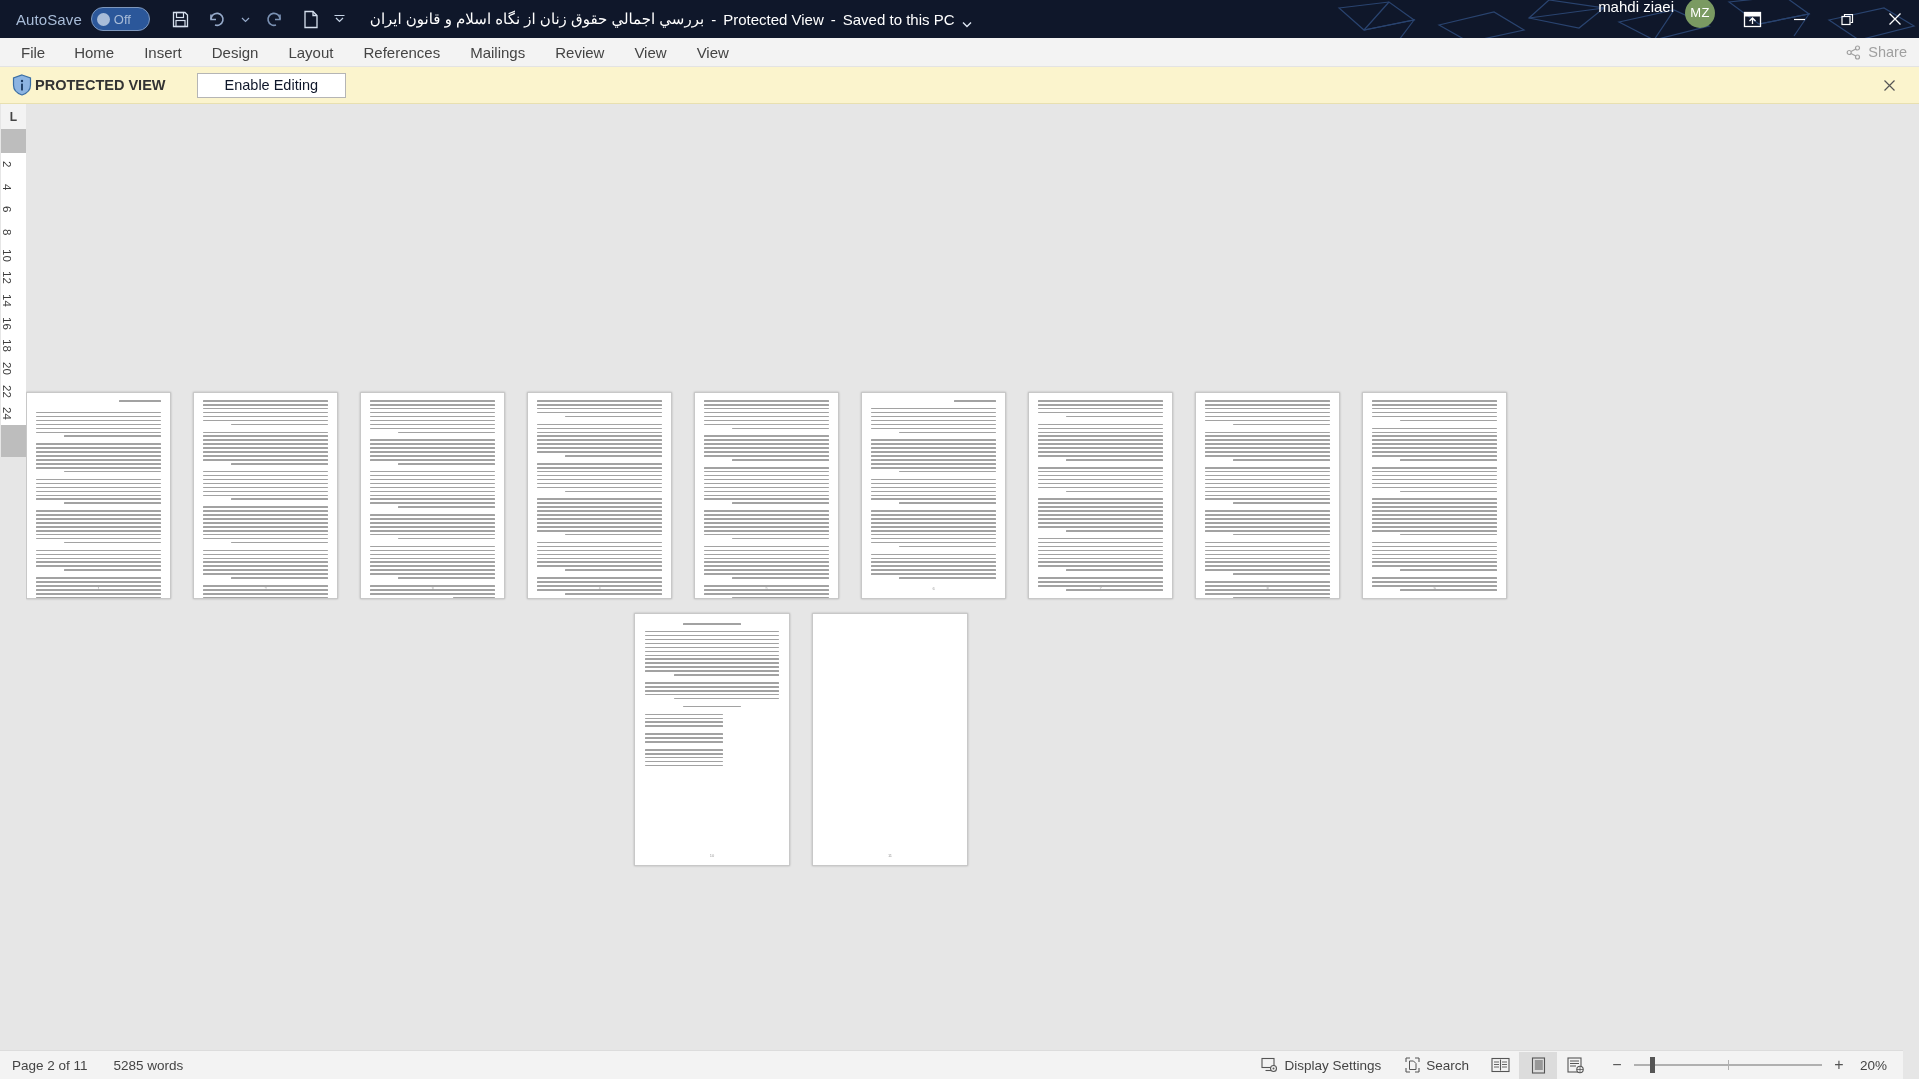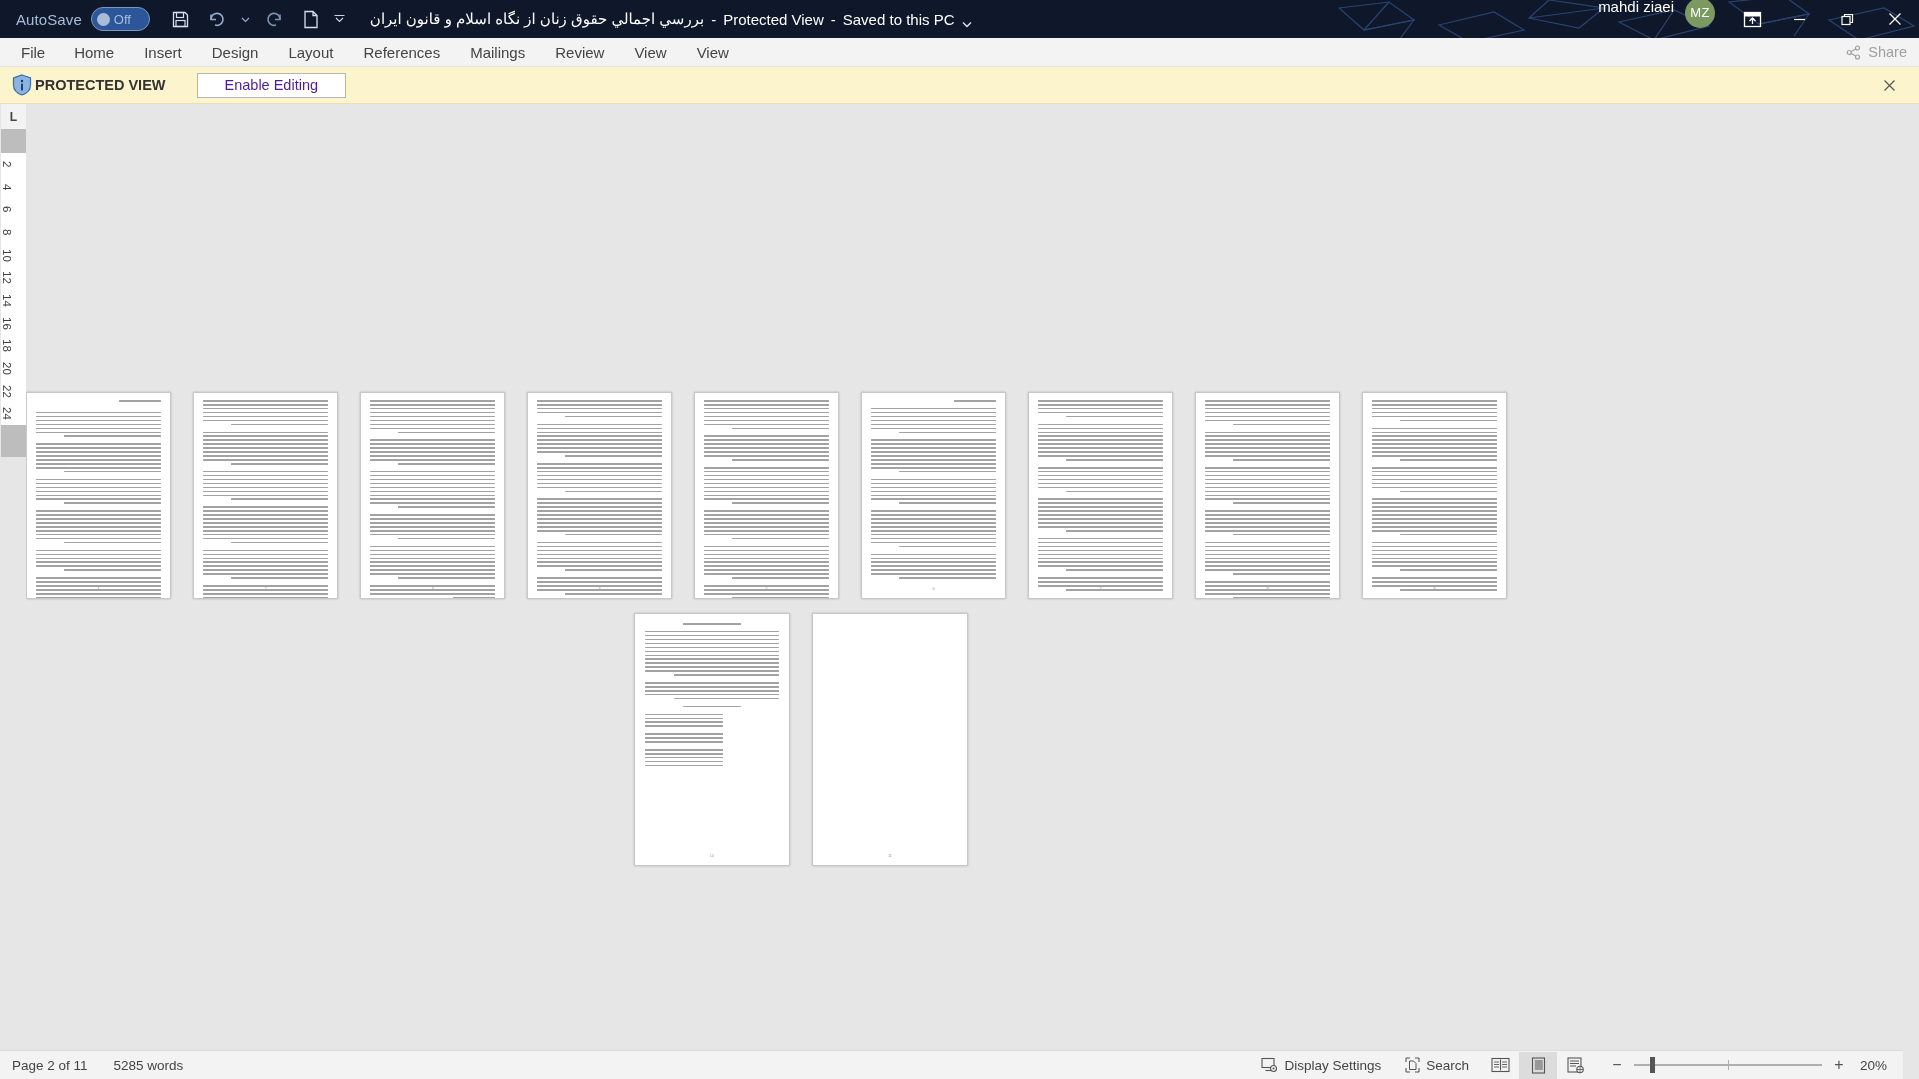--- a/index.html
+++ b/index.html
@@ -118,21 +118,21 @@
     padding: 0 10px 0 9px;
     position: relative;
   }
   .pv-icon { width: 26px; display: flex; justify-content: center; align-items: center; }
   .pv-strong { font-size: 14.5px; font-weight: bold; color: #333; margin-right: 9px; }
   .pv-msg { font-size: 14.5px; color: #3d3d3d; }
   .pv-enable {
     margin-left: 22px;
     background: #ffffff; border: 1px solid #b5b5b5;
     height: 25px; padding: 0 27px;
-    font-size: 14.5px; color: #4c1d95;
+    font-size: 14.5px; color: #0f172a;
     display: flex; align-items: center;
     font-family: "Liberation Sans", sans-serif;
   }
   .pv-close {
     margin-left: auto; color: #555; font-size: 17px;
     width: 26px; text-align: center;
   }
 
   
   .work { position: relative; height: calc(1079px - 43px - 29px - 37px - 29px); background: #e6e6e6; }

